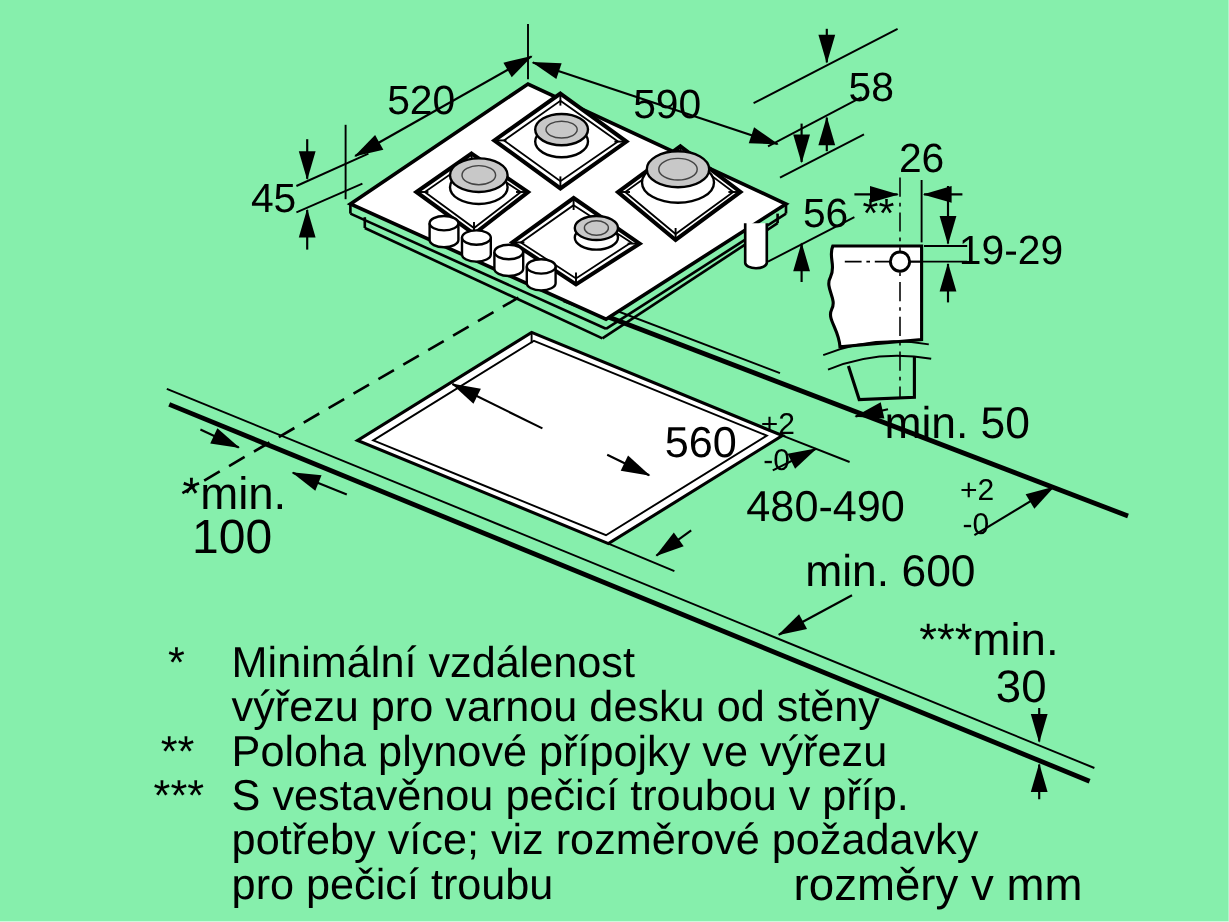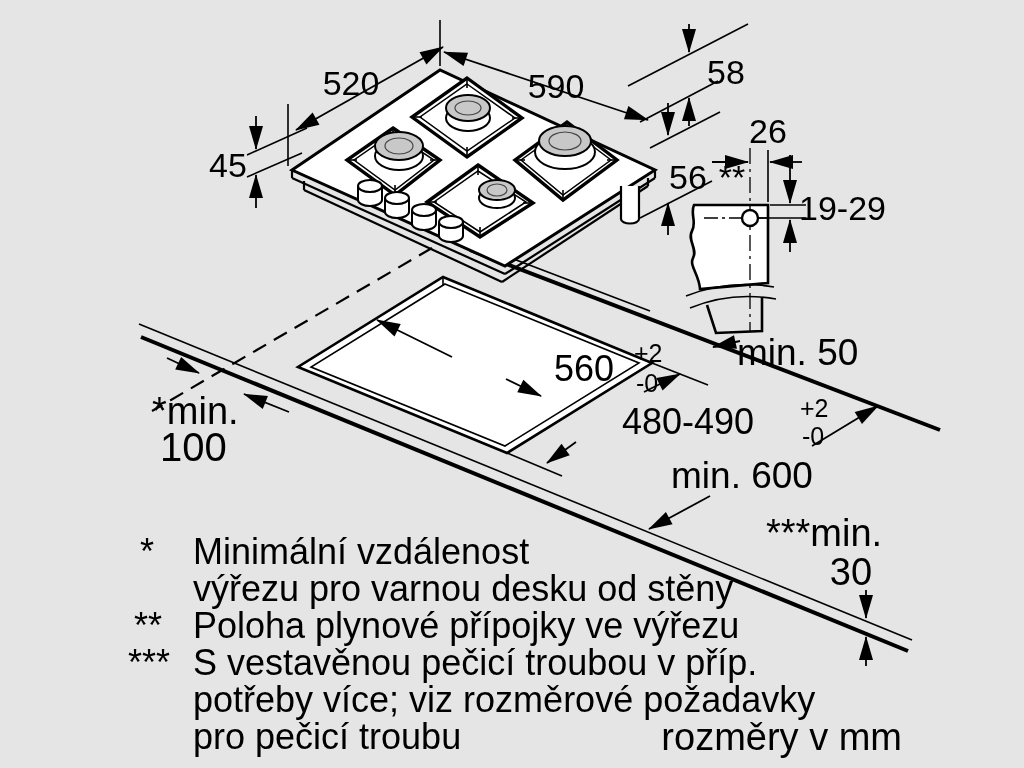--- a/index.html
+++ b/index.html
@@ -1,16 +1,16 @@
 <!DOCTYPE html>
 <html><head>
 <meta charset="utf-8">
 <style>
   html,body{margin:0;padding:0;background:#fff;}
-  .stage{position:relative;width:1024px;height:768px;background:#e5e5e5;overflow:hidden;
+  .stage{position:relative;width:1024px;height:768px;background:#86efac;overflow:hidden;
          font-family:"Liberation Sans","DejaVu Sans",sans-serif;}
   svg{display:block;}
   .ln{stroke:#000;fill:none;}
   .thin{stroke-width:1.6;}
   .mid{stroke-width:2.2;}
   .thick{stroke-width:4;}
   .dimln{stroke:#000;stroke-width:1.8;fill:none;}
   .extln{stroke:#000;stroke-width:1.6;fill:none;}
   text{fill:#000;}
   .dim{font-size:34px;}

